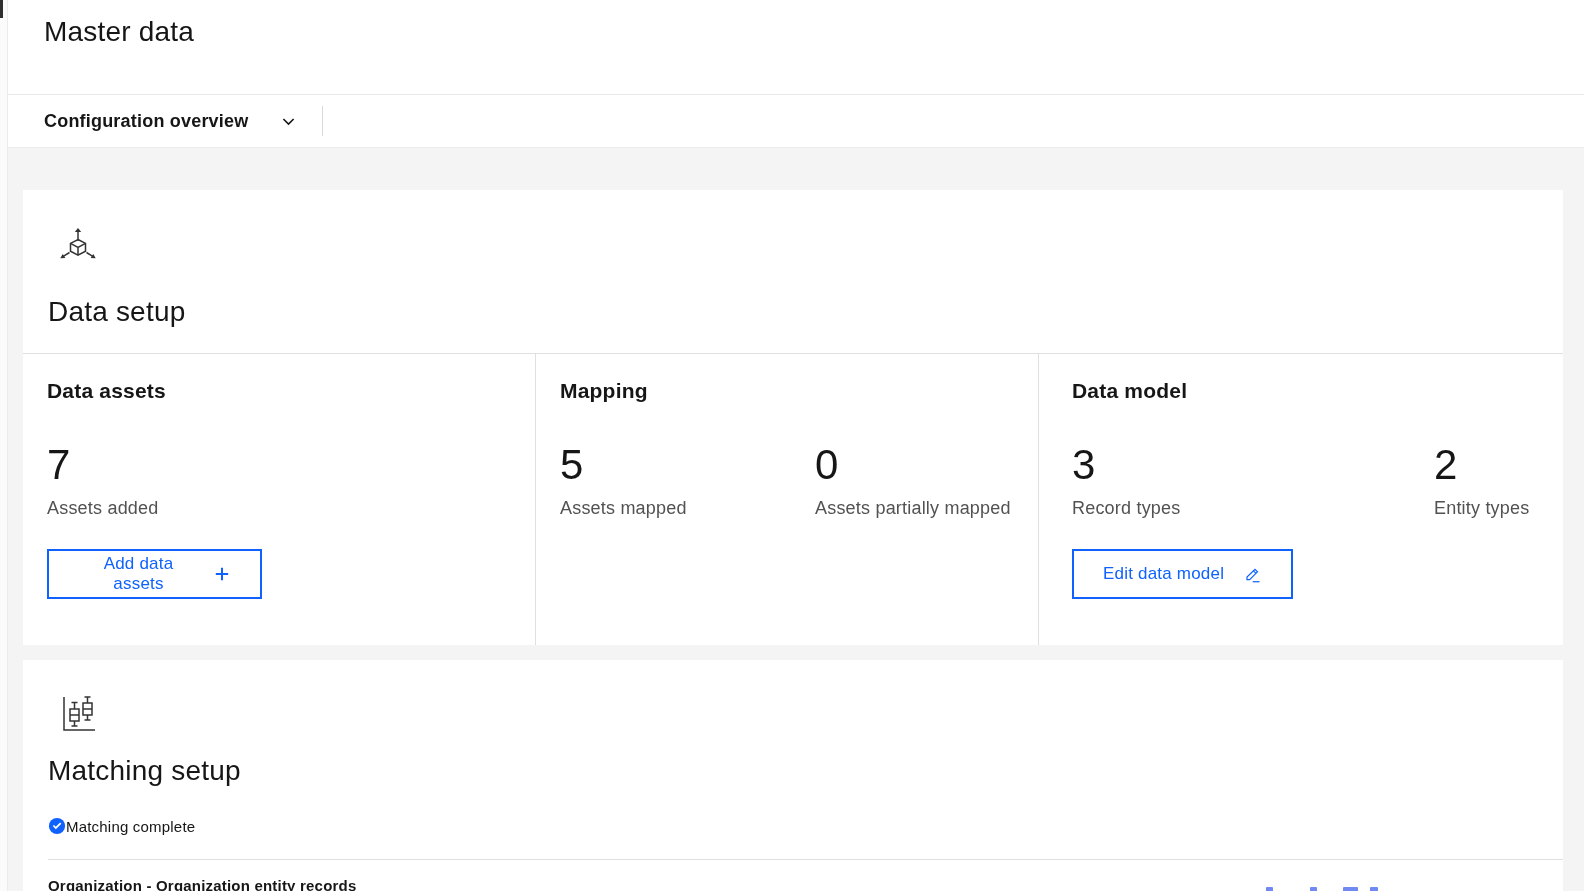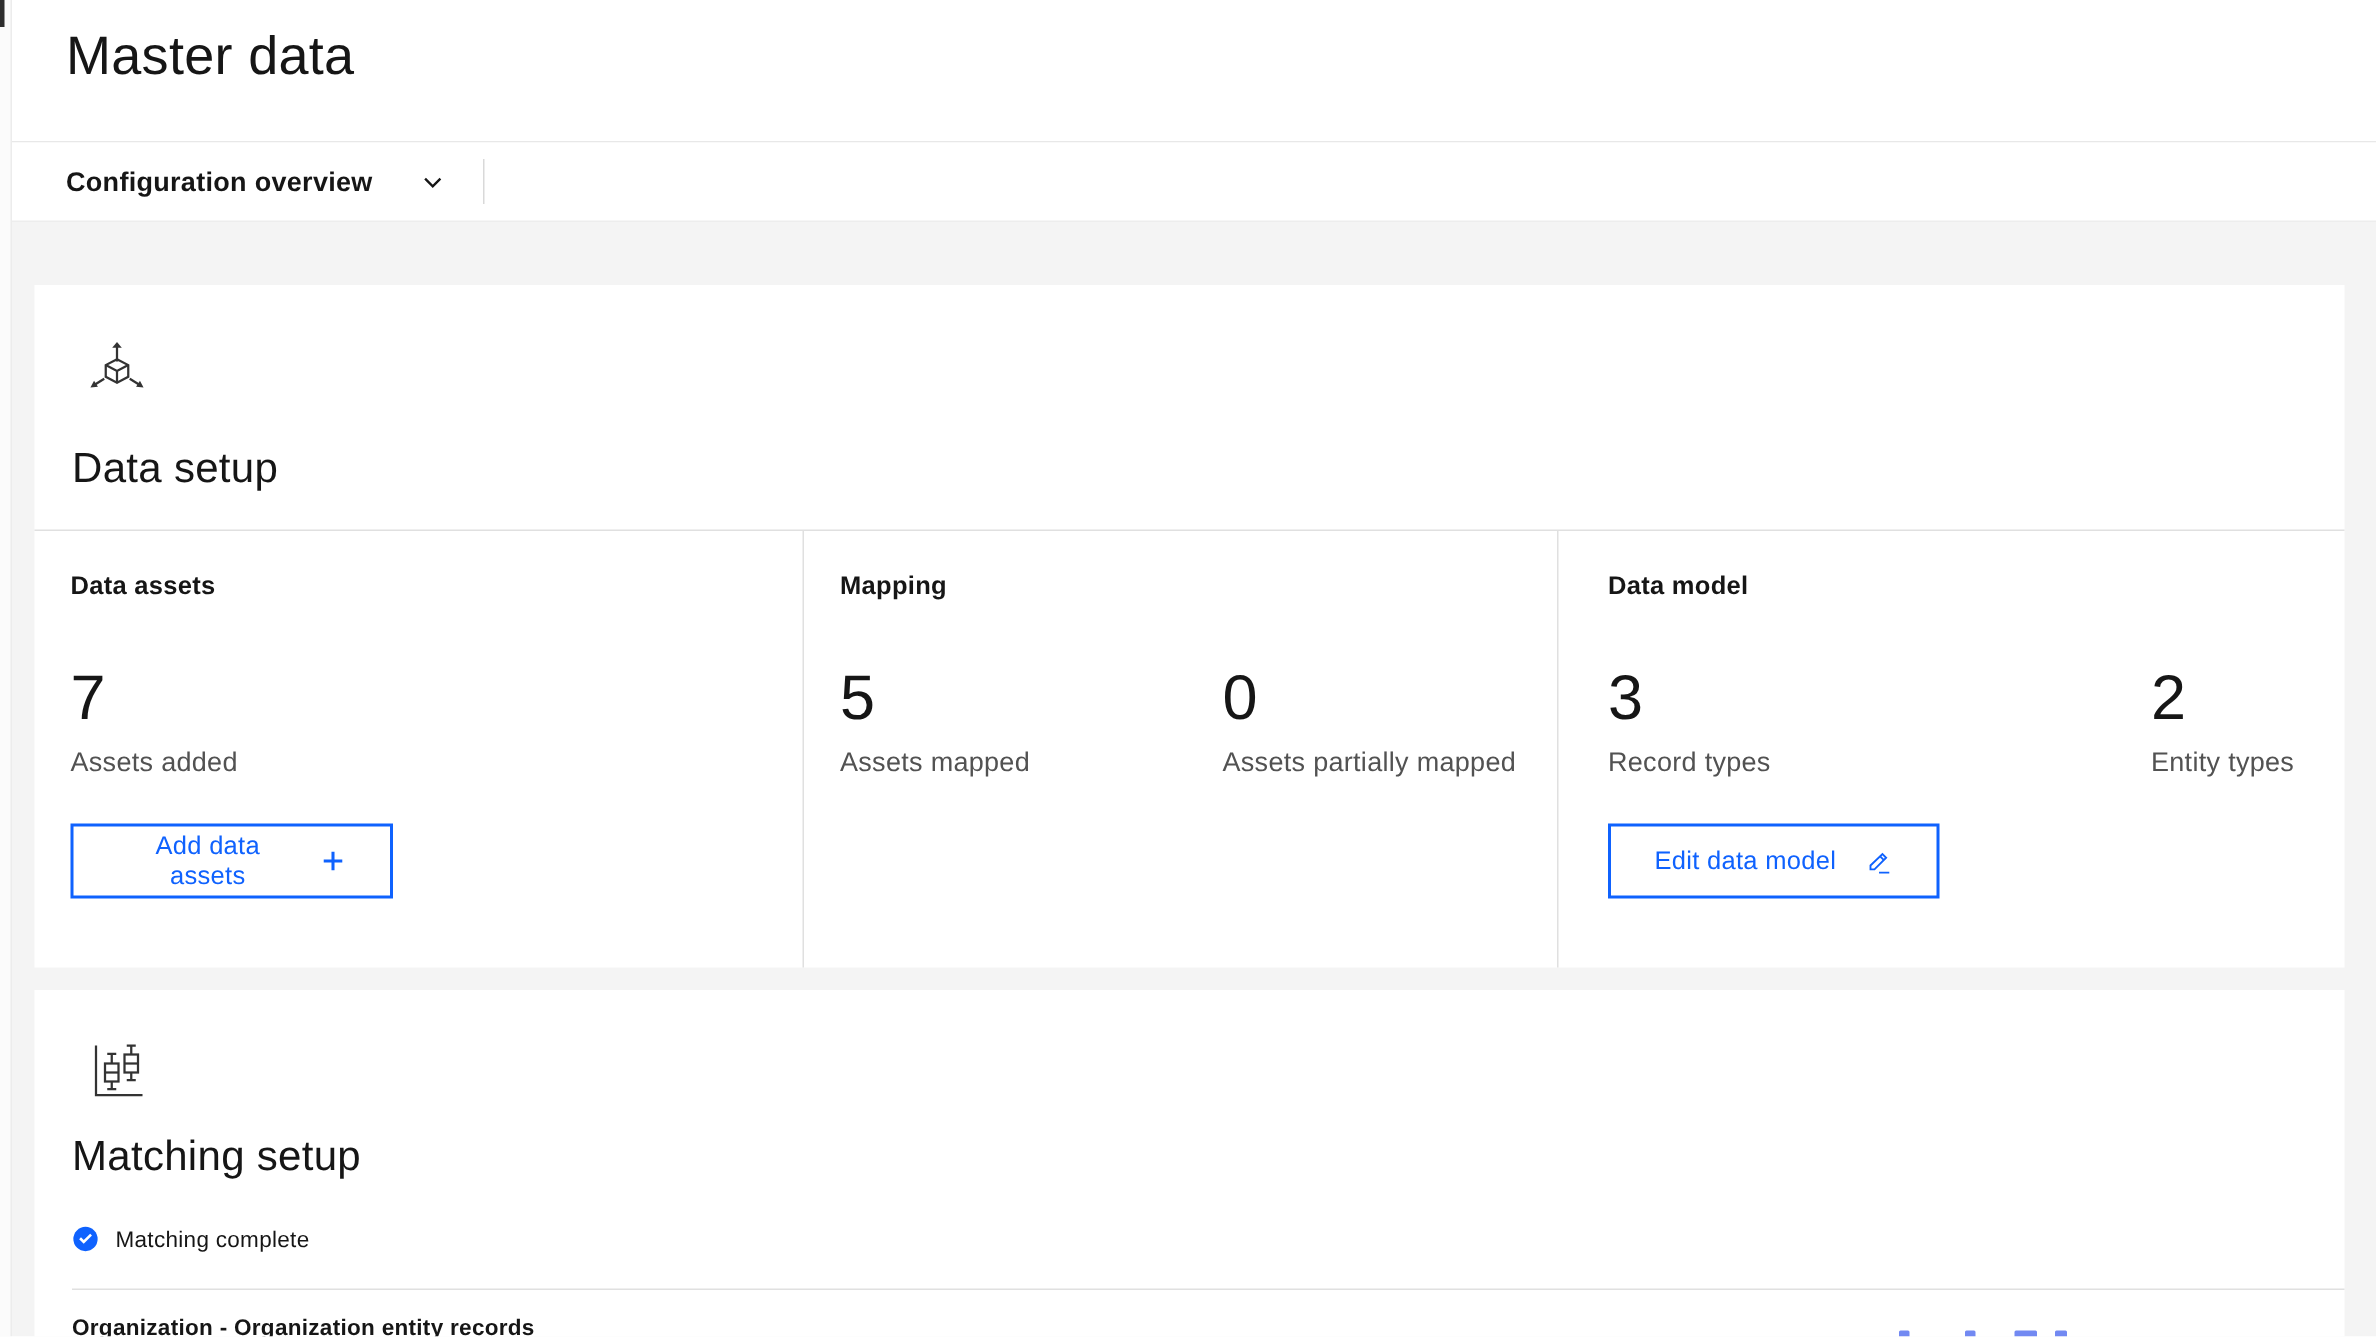--- a/index.html
+++ b/index.html
@@ -6,21 +6,21 @@
   .app{
     position:relative;width:1584px;height:891px;overflow:hidden;
     background:#ffffff;color:#161616;
     font-family:"Liberation Sans",sans-serif;
   }
   
   .content-bg{position:absolute;left:0;top:147px;right:0;bottom:0;background:#f4f4f4;}
   .left-strip{position:absolute;left:0;top:0;bottom:0;width:7px;background:#fbfbfb;border-right:1px solid #ececec;z-index:5;}
   .corner-mark{position:absolute;left:0;top:0;width:3px;height:18px;background:#2e2e2e;z-index:6;}
   .page-header{position:absolute;left:0;top:0;right:0;height:94px;background:#fff;border-bottom:1px solid #e8e8e8;}
-  .page-title{position:absolute;left:44px;top:16px;margin:0;font-size:36px;font-weight:400;letter-spacing:.2px;color:#161616;}
+  .page-title{position:absolute;left:44px;top:16px;margin:0;font-size:28px;font-weight:400;letter-spacing:.2px;color:#161616;}
   .subnav{position:absolute;left:0;top:95px;right:0;height:52px;background:#fff;border-bottom:1px solid #ededed;}
   .subnav-btn{position:absolute;left:44px;top:0;height:100%;display:flex;align-items:center;gap:32px;
     background:none;border:none;padding:0;cursor:pointer;
     font-family:"Liberation Sans",sans-serif;font-size:18px;font-weight:700;color:#161616;letter-spacing:.2px;}
   .chev{display:flex;align-items:center;}
   .subnav-divider{position:absolute;left:322px;top:11px;width:1px;height:30px;background:#d9d9d9;}
   
   .card{position:absolute;left:23px;width:1540px;background:#ffffff;}
   .card-data-setup{top:190px;height:455px;}
   .card-matching{top:660px;height:300px;}
@@ -28,36 +28,36 @@
   .card-matching .card-icon{top:30px;}
   .card-title{position:absolute;left:25px;margin:0;font-size:28px;font-weight:400;line-height:34px;color:#161616;letter-spacing:.2px;}
   .card-data-setup .card-title{top:105px;}
   .card-matching .card-title{top:94px;}
   
   .stats-row{position:absolute;left:0;top:163px;right:0;bottom:0;display:flex;border-top:1px solid #e0e0e0;}
   .stat-col{box-sizing:border-box;position:relative;padding:26px 0 0 24px;}
   .stat-col.c1{width:512px;}
   .stat-col.c2{width:503px;border-left:1px solid #e0e0e0;}
   .stat-col.c3{flex:1;border-left:1px solid #e0e0e0;padding-left:33px;}
-  .col-header{margin:0;font-size:17px;font-weight:700;line-height:22px;color:#161616;letter-spacing:.2px;}
+  .col-header{margin:0;font-size:21px;font-weight:700;line-height:22px;color:#161616;letter-spacing:.2px;}
   .stat-group{display:flex;margin-top:40px;}
   .stat-col.c2 .stat:first-child{width:255px;}
   .stat-col.c3 .stat:first-child{width:362px;}
   .stat-value{font-size:42px;line-height:46px;font-weight:400;color:#161616;letter-spacing:.5px;}
   .stat-label{margin-top:9px;font-size:18px;line-height:22px;color:#525252;letter-spacing:.2px;}
   .tertiary-btn{position:absolute;left:24px;top:195px;height:50px;box-sizing:border-box;
     display:flex;align-items:center;justify-content:space-between;
     border:2px solid #0f62fe;background:transparent;color:#0f62fe;
     font-family:"Liberation Sans",sans-serif;font-size:17px;letter-spacing:.2px;padding:0 29px;cursor:pointer;}
   .stat-col.c1 .tertiary-btn{width:215px;}
   .stat-col.c2 .tertiary-btn{width:166px;}
   .stat-col.c3 .tertiary-btn{width:221px;left:33px;}
   .btn-icon{display:flex;align-items:center;margin-left:14px;}
   
-  .status-row{position:absolute;left:25px;top:157px;display:flex;align-items:flex-end;gap:11px;font-size:15px;color:#161616;letter-spacing:.2px;}
+  .status-row{position:absolute;left:25px;top:157px;display:flex;align-items:flex-end;font-size:15px;color:#161616;letter-spacing:.2px;}
   .matching-divider{position:absolute;left:25px;right:0;top:199px;height:1px;background:#e0e0e0;}
   .record-row-title{position:absolute;left:25px;top:217px;font-size:15px;font-weight:700;color:#161616;letter-spacing:.2px;}
   .partial-link{position:absolute;left:1243px;top:227px;display:flex;align-items:flex-start;cursor:pointer;}
   .partial-link i{display:block;height:5px;background:#7289f2;border-radius:1px;}
   .partial-link i:nth-child(1){width:7px;}
   .partial-link i:nth-child(2){width:7px;margin-left:37px;}
   .partial-link i:nth-child(3){width:15px;margin-left:26px;}
   .partial-link i:nth-child(4){width:8px;margin-left:12px;}
 </style>
 </head>

